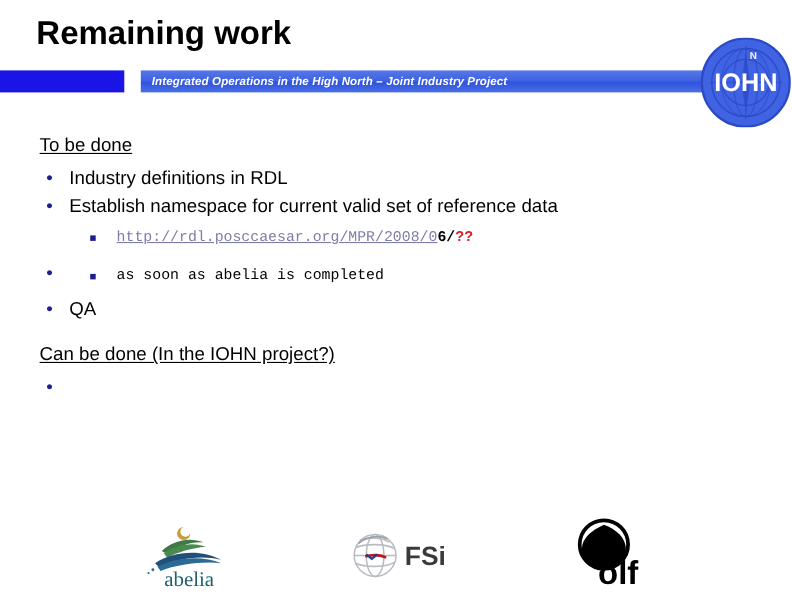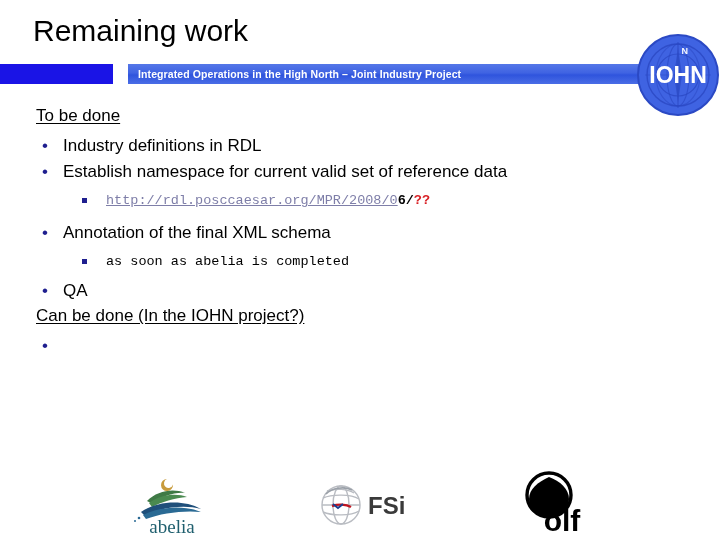--- a/index.html
+++ b/index.html
@@ -16,33 +16,34 @@
     color: #000000;
   }
 
   
   #slide-title {
     position: absolute;
     left: 33px;
     top: 13px;
     font-size: 30px;
     line-height: 36px;
-    font-weight: normal;
+    font-weight: bold;
     color: #000000;
     letter-spacing: 0px;
     white-space: nowrap;
   }
 
   
   #header-band {
     position: absolute;
     left: 0;
     top: 62px;
     width: 596px;
     height: 24px;
+    font-style: italic;
   }
   #header-blue-block {
     position: absolute;
     left: 0px;
     top: 2px;
     width: 113px;
     height: 20px;
     background: #1a14e6;
   }
   #header-banner-bar {
@@ -81,21 +82,21 @@
     top: 104px;
     width: 650px;
   }
   .heading-line {
     font-size: 17px;
     line-height: 24px;
     color: #000000;
     text-decoration: underline;
     text-underline-offset: 2px;
     white-space: nowrap;
-    margin: 0 0 1px 0;
+    margin: 16px 0 1px 0;
     display: block;
     width: max-content;
   }
   .bullet-l1 {
     position: relative;
     font-size: 17px;
     line-height: 26px;
     color: #000000;
     padding-left: 27px;
     margin: 0;
@@ -209,21 +210,20 @@
 
   <div class="bullet-l2">
     <span class="marker-sq"></span>
     <a class="link-text" href="#">http://rdl.posccaesar.org/MPR/2008/0</a><span class="url-tail-black">6/</span><span class="url-tail-red">??</span>
   </div>
 
   <div class="gap-md"></div>
 
   <div class="bullet-l1">
     <span class="marker">•</span>
-    <span>Annotation of the final XML schema</span>
   </div>
 
   <div class="gap-sm"></div>
 
   <div class="bullet-l2">
     <span class="marker-sq"></span>
     <span>as soon as abelia is completed</span>
   </div>
 
   <div class="gap-sm"></div>

